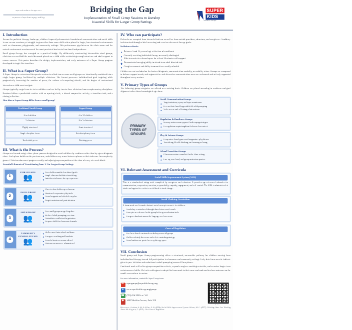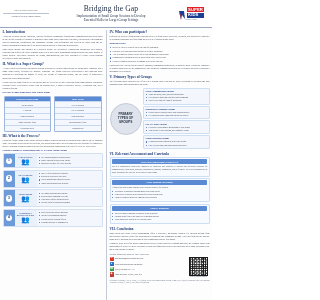--- a/index.html
+++ b/index.html
@@ -44,21 +44,21 @@
   .hdr-left-line:last-child { border-bottom: none; }
   .hdr-center {
     flex: 1;
     text-align: center;
     padding: 0 2px;
   }
   .hdr-title {
     font-size: 7.6px;
     color: #1d2b45;
     line-height: 1.05;
-    font-weight: 400;
+    font-weight: 700;
     letter-spacing: 0.1px;
   }
   .hdr-sub1 {
     font-size: 3.25px;
     color: #24344f;
     line-height: 1.25;
     margin-top: 0.6px;
   }
   .hdr-sub2 {
     font-size: 3.25px;

